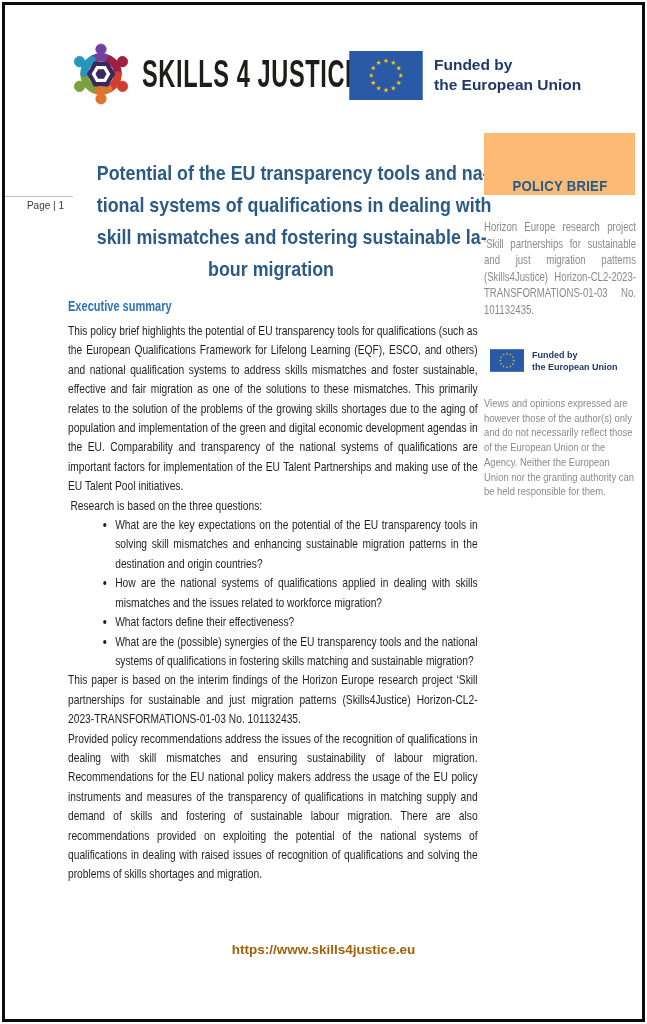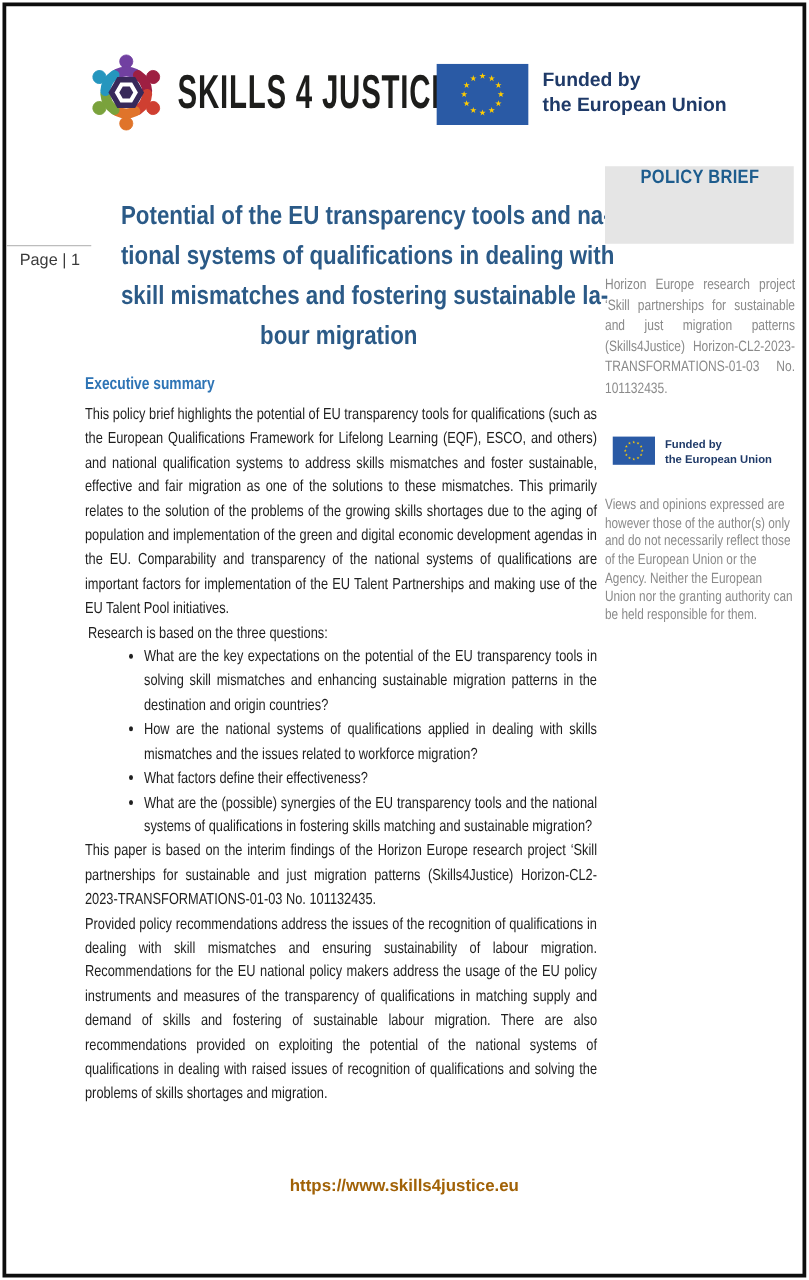--- a/index.html
+++ b/index.html
@@ -13,39 +13,39 @@
   .logo-text{font-size:38px;font-weight:bold;color:#1d1d1b;white-space:nowrap;
     transform:scaleX(0.62);transform-origin:0 50%;margin-left:10px;letter-spacing:1px;}
   .eu-funded-header{position:absolute;left:349px;top:51px;display:flex;align-items:flex-start;}
   .eu-flag-lg{width:74px;height:49px;display:block;}
   .funded-text-lg{margin-left:11px;padding-top:4px;font-size:15.5px;font-weight:bold;
     color:#1f3a68;line-height:20px;}
 
   
   .page-num-rule{position:absolute;left:5px;top:196px;width:68px;height:1px;background:#bdbdbd;}
   .page-num{position:absolute;left:0;top:200px;width:64px;text-align:right;
-    font-size:13px;color:#3a3a3a;}
+    font-size:10px;color:#3a3a3a;}
 
   
   .doc-title{position:absolute;left:66px;top:157px;width:410px;}
   .title-line{display:block;text-align:center;white-space:nowrap;font-size:21px;font-weight:bold;
     color:#2b5a87;line-height:32px;transform:scaleX(0.85);transform-origin:50% 50%;}
 
   
   .content{position:absolute;left:68px;top:299px;width:512px;transform:scaleX(0.80);
     transform-origin:0 0;color:#1f1f1f;}
   .section-heading{font-size:13.8px;font-weight:bold;color:#2e74b5;margin:0 0 7px 0;}
   .content p{margin:0;font-size:12.8px;line-height:19.4px;text-align:justify;}
   .questions-intro{padding-left:3px;}
   .content ul{margin:0;padding-left:59px;}
   .content li{font-size:12.8px;line-height:19.4px;text-align:justify;}
 
   
-  .policy-box{position:absolute;left:484px;top:133px;width:151px;height:62px;background:#e5e5e5;
-    display:flex;align-items:flex-start;justify-content:center;}
+  .policy-box{position:absolute;left:484px;top:133px;width:151px;height:62px;background:#fdba74;
+    display:flex;align-items:flex-end;justify-content:center;}
   .policy-box span{font-size:15.5px;font-weight:bold;color:#1d5c8d;white-space:nowrap;
     transform:scaleX(0.85);letter-spacing:0.3px;}
   .sidebar-text-1{position:absolute;left:484px;top:219px;width:190px;transform:scaleX(0.80);
     transform-origin:0 0;font-size:12px;line-height:16.5px;color:#8a8a8a;text-align:justify;}
   .sidebar-funded{position:absolute;left:490px;top:349px;display:flex;align-items:flex-start;}
   .eu-flag-sm{width:34px;height:23px;display:block;}
   .funded-text-sm{margin-left:8px;padding-top:1px;font-size:9px;font-weight:bold;
     color:#1f3a68;line-height:11.5px;}
   .sidebar-text-2{position:absolute;left:484px;top:396px;width:190px;transform:scaleX(0.80);
     transform-origin:0 0;font-size:11.8px;line-height:14.7px;color:#8a8a8a;text-align:left;}

